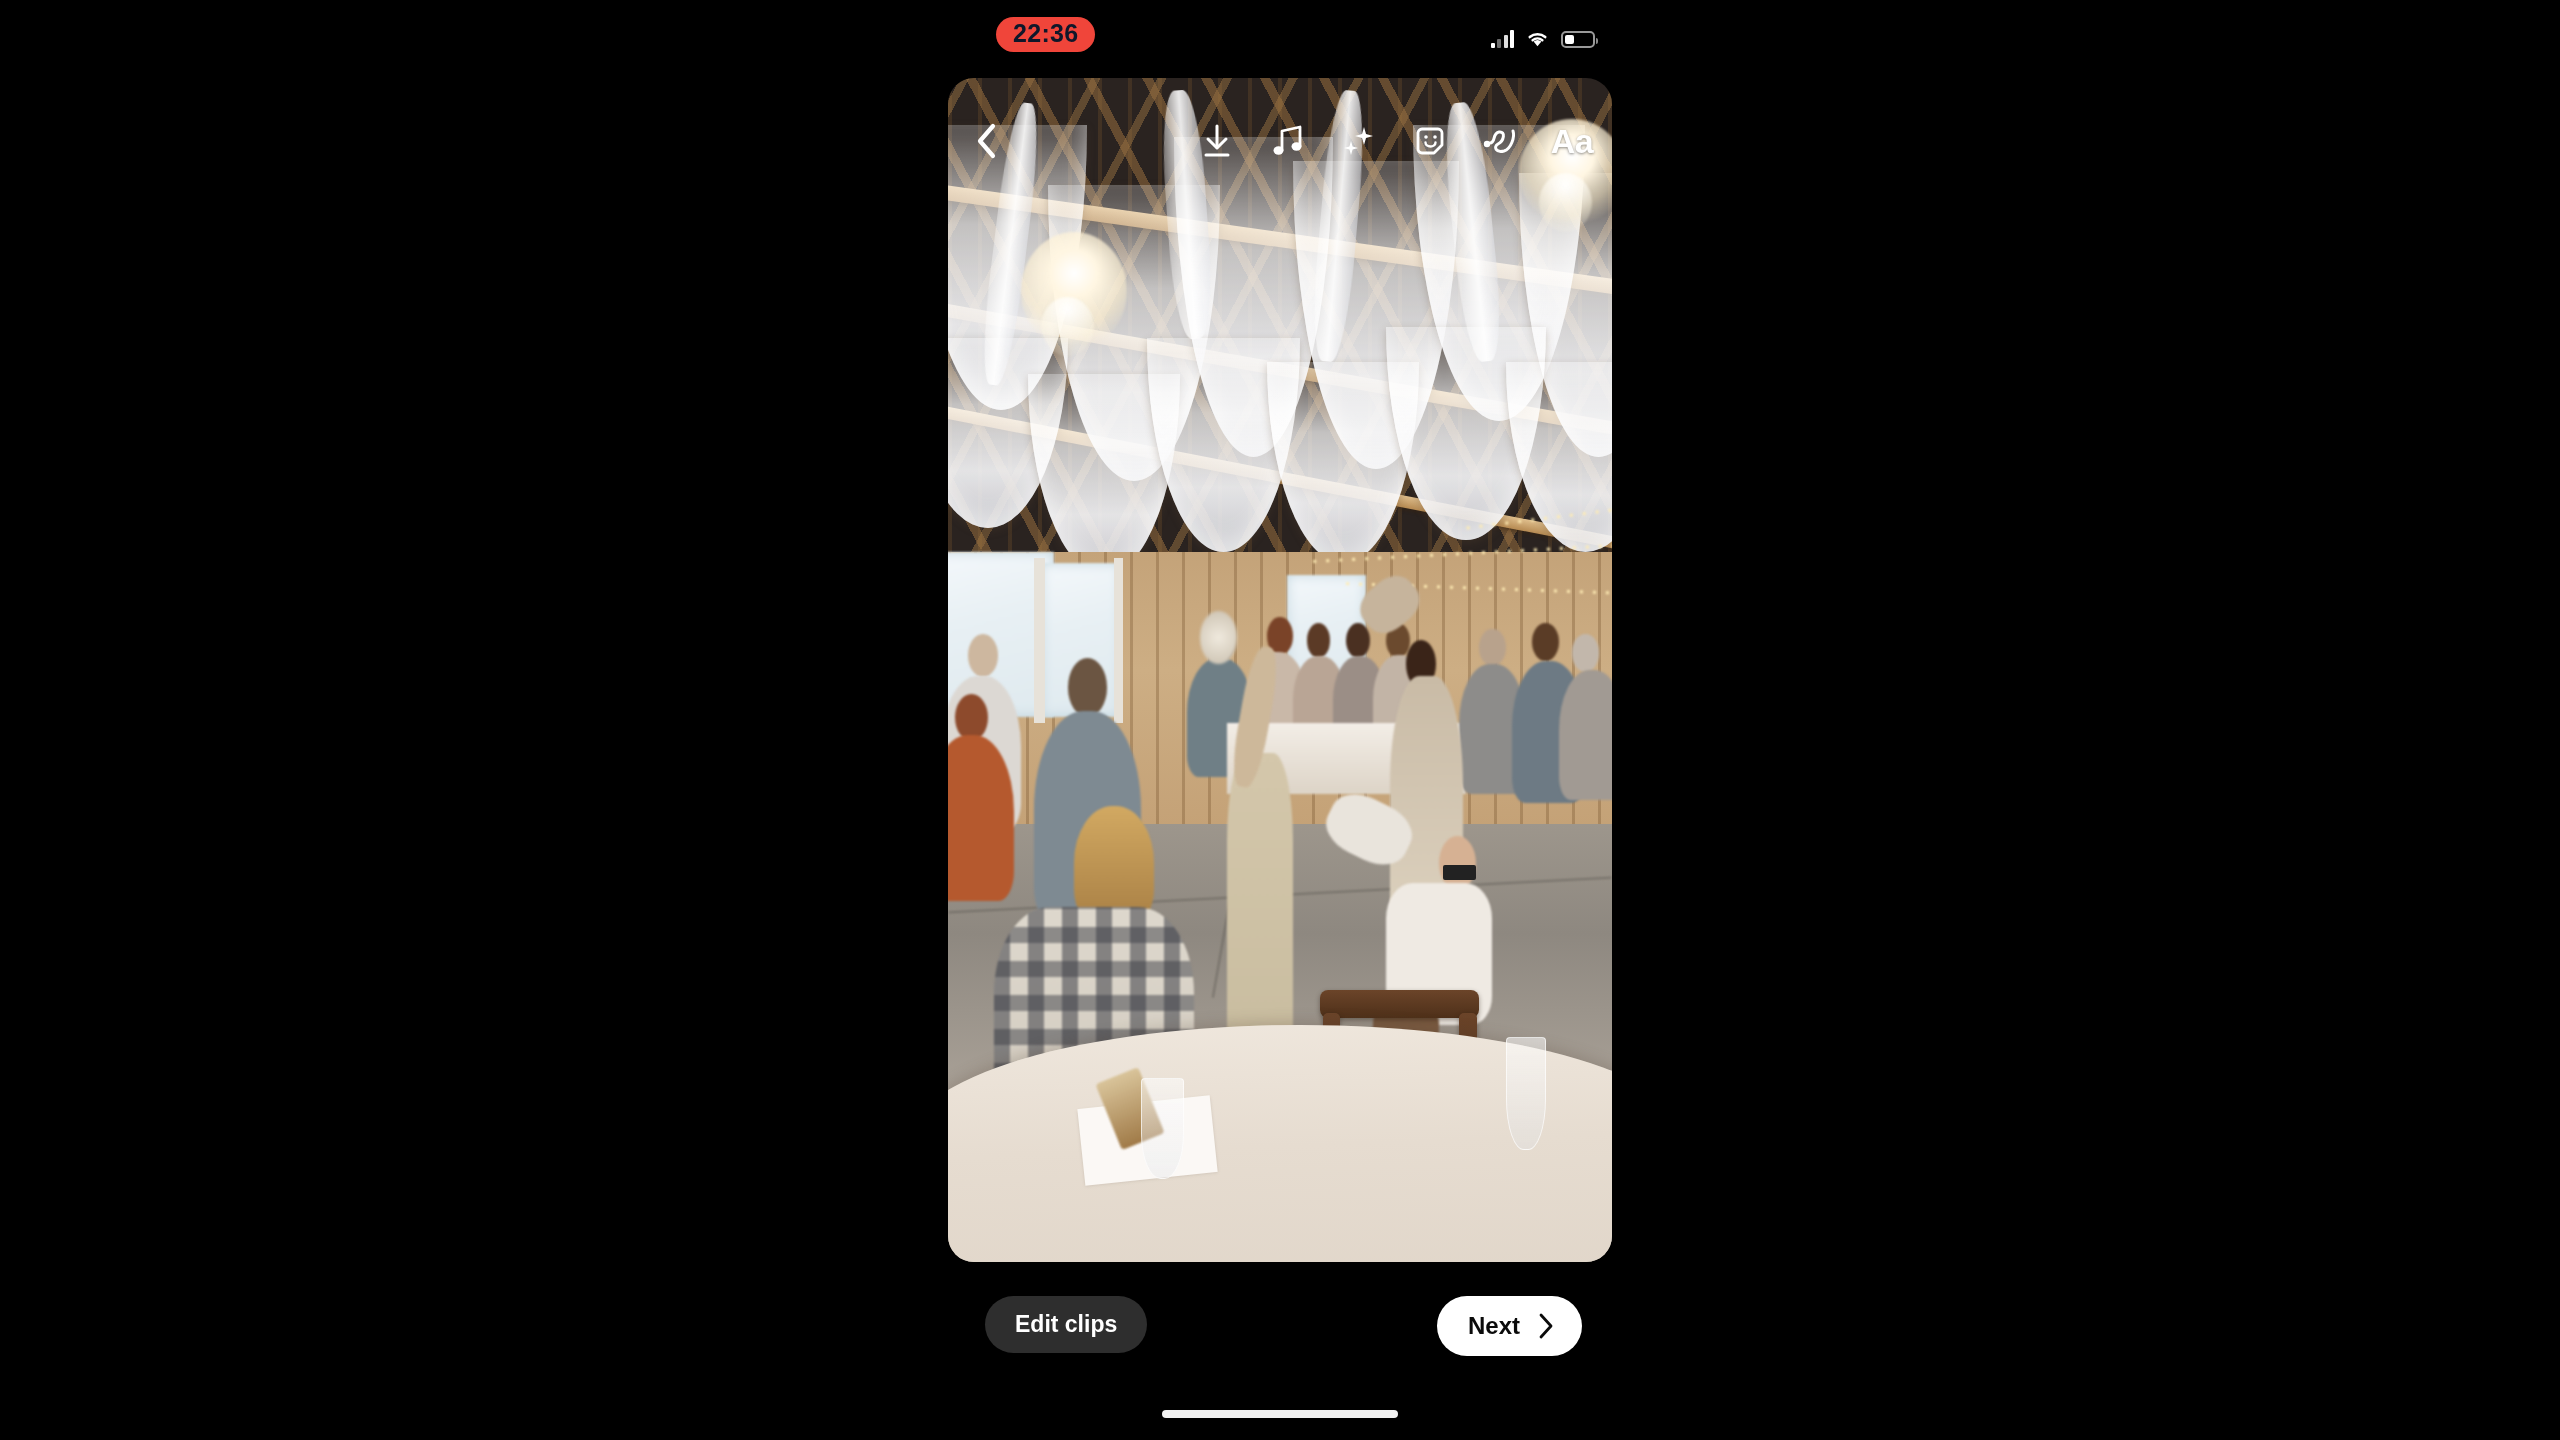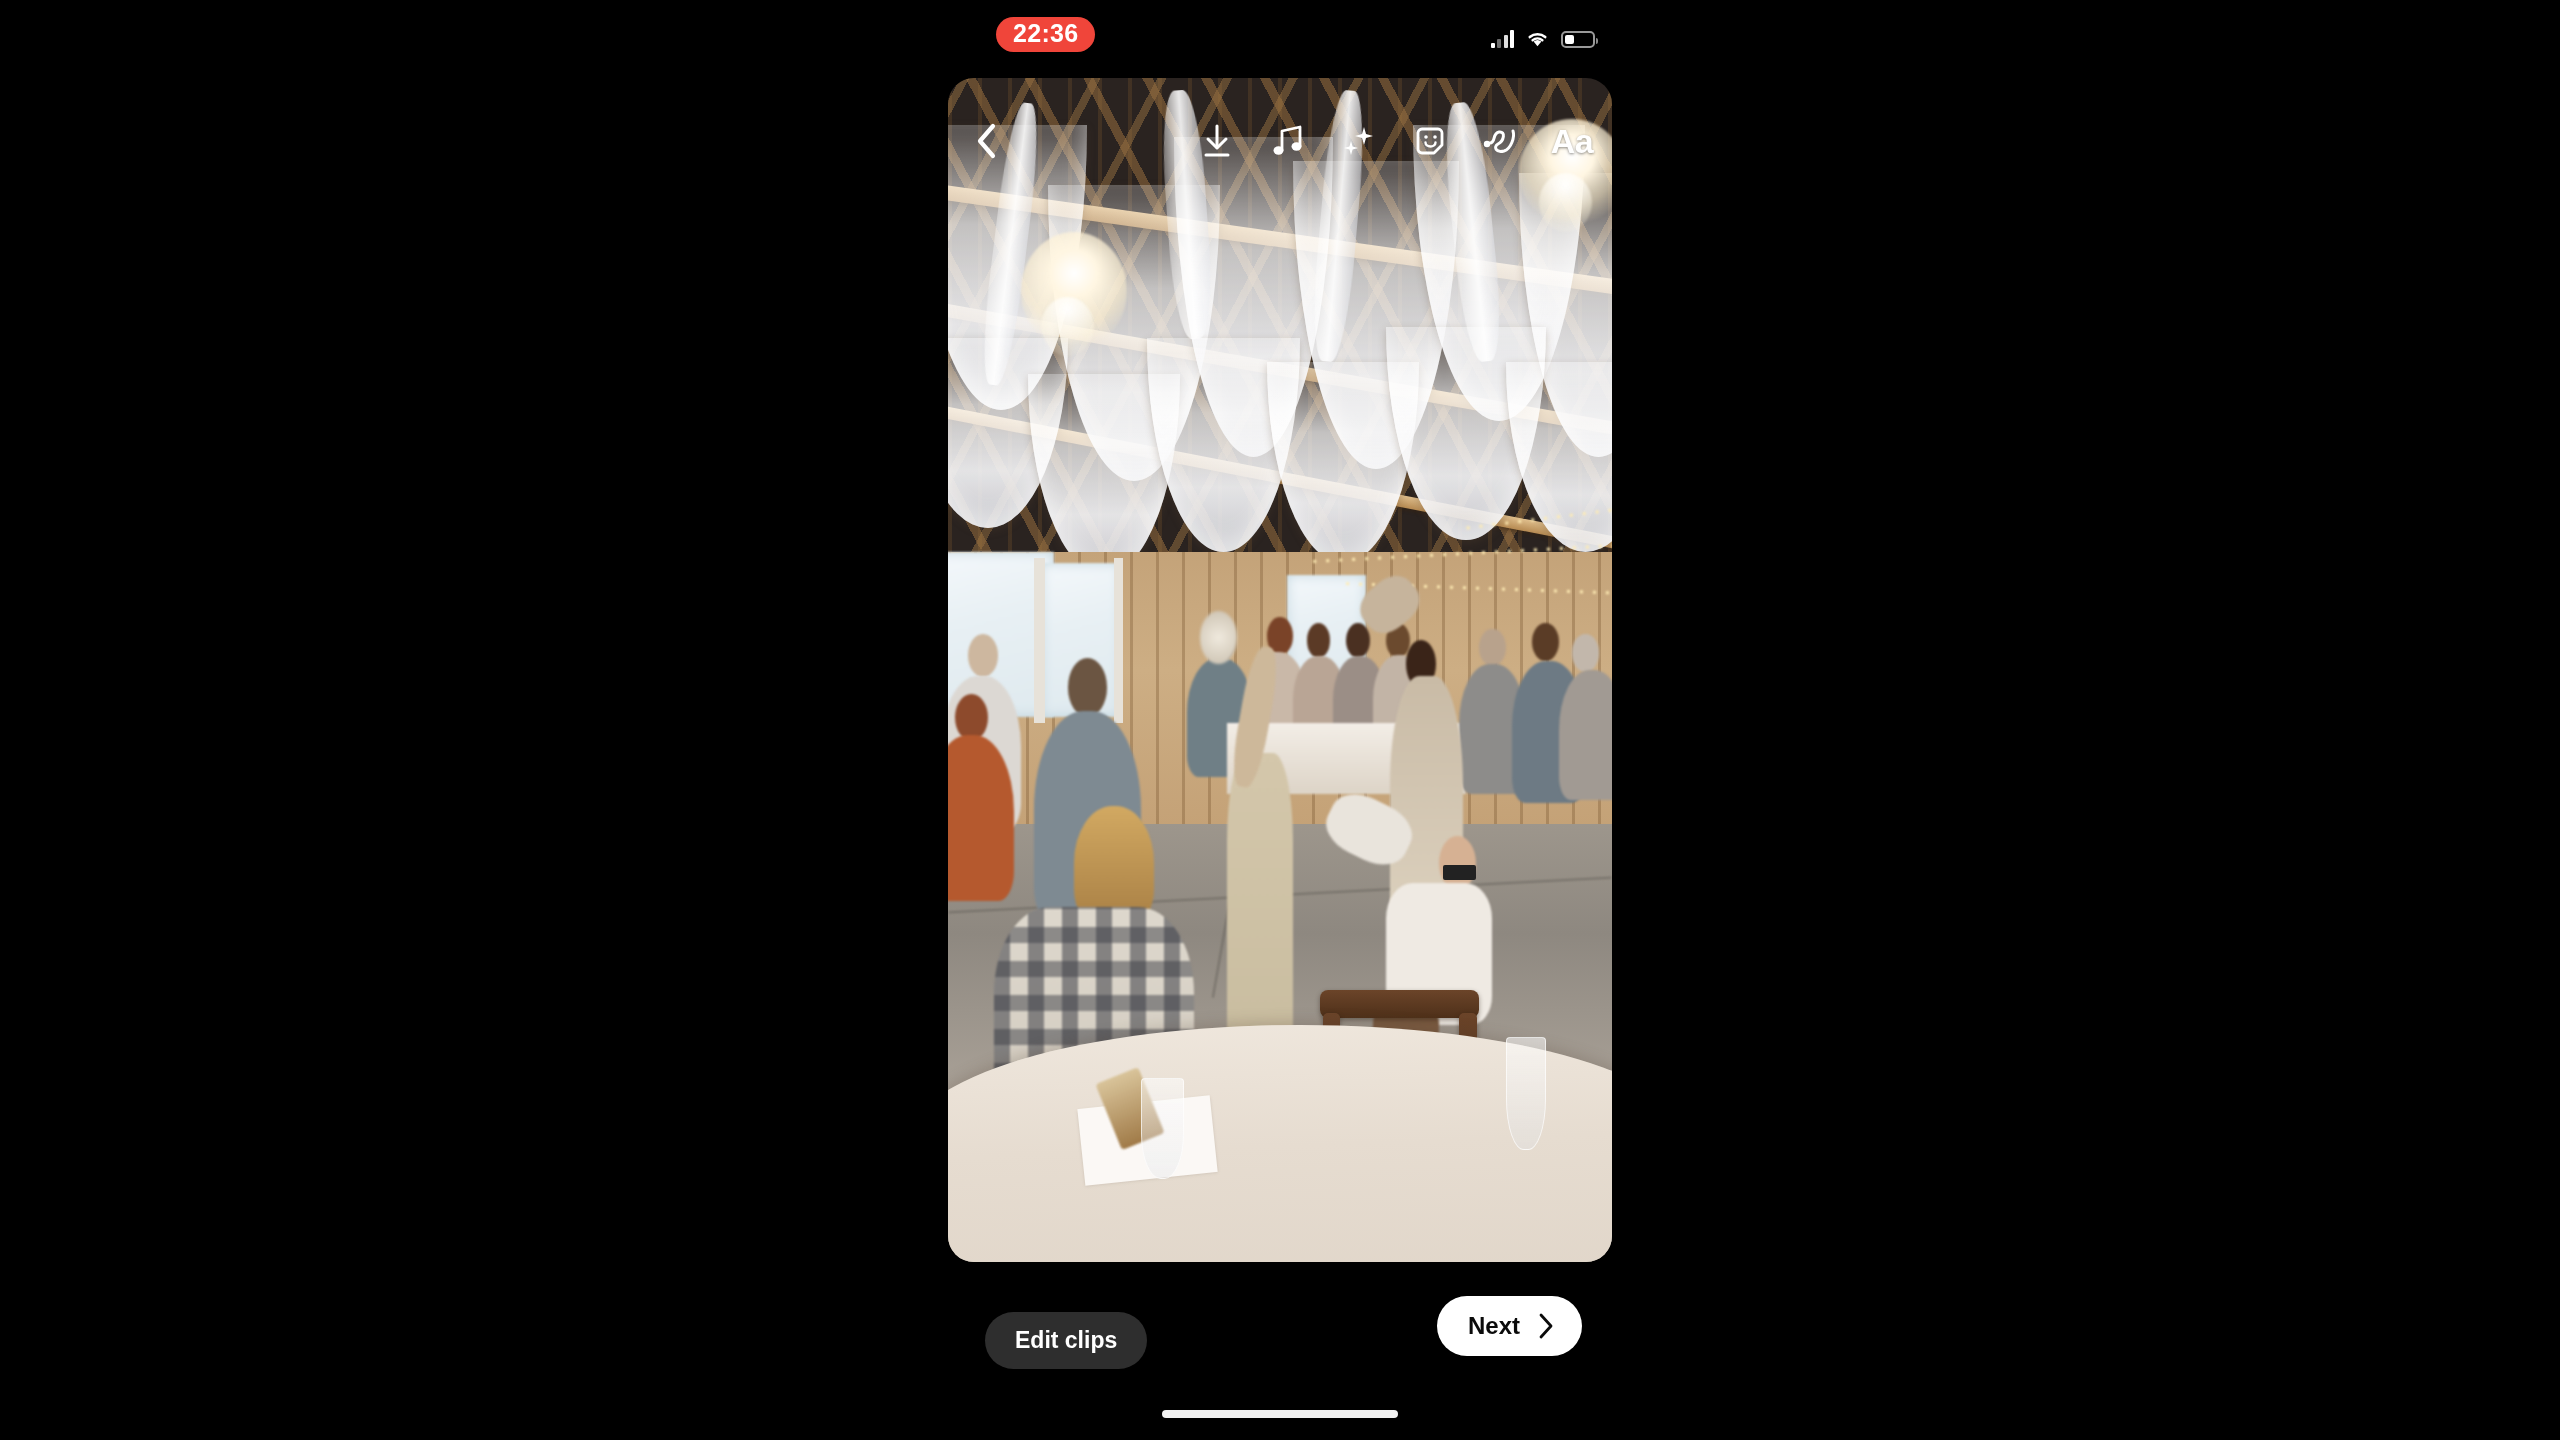--- a/index.html
+++ b/index.html
@@ -8,21 +8,21 @@
     background:#000;
     font-family:"Liberation Sans", sans-serif;
     overflow:hidden;
   }
   .screen{ position:relative; width:2560px; height:1440px; background:#000; }
 
   
   .statusbar{ position:absolute; top:0; left:0; width:2560px; height:58px; }
   .time-pill{
     position:absolute; left:996px; top:17px;
-    background:#f0453a; color:#ffffff;
+    background:#f0453a; color:#0f172a;
     font-size:25px; font-weight:600; letter-spacing:.3px;
     padding:4px 17px 6px; border-radius:20px;
     line-height:1;
   }
   .status-right{
     position:absolute; right:965px; top:22px;
     display:flex; align-items:flex-end; gap:11px; height:26px;
   }
   .bars{ display:flex; align-items:flex-end; gap:2.5px; height:18px; }
   .bars i{ display:block; width:4px; background:#fff; border-radius:1px; }
@@ -163,21 +163,21 @@
   }
   .tb-back{ width:46px; display:flex; align-items:center; justify-content:center; cursor:pointer; }
   .tb-spacer{ flex:1; }
   .tb-icons{ display:flex; align-items:center; gap:31px; padding-right:4px; }
   .tb-ico{ width:40px; height:44px; display:flex; align-items:center; justify-content:center; cursor:pointer; }
   .tb-aa{ color:#fff; font-size:34px; font-weight:600; letter-spacing:-.5px; line-height:1; }
 
   
   .actions{ position:absolute; left:948px; top:1296px; width:664px; height:62px; }
   .btn-edit{
-    position:absolute; left:37px; top:16px;
+    position:absolute; left:37px; top:0;
     background:#2e2e2e; color:#fff;
     font-size:23px; font-weight:600;
     padding:17px 30px; border-radius:32px; line-height:1;
     cursor:pointer; border:none;
   }
   .btn-next{
     position:absolute; right:30px; top:0;
     background:#fff; color:#0b0b0b;
     font-size:24px; font-weight:600;
     padding:16px 27px 16px 31px; border-radius:32px; line-height:1;

